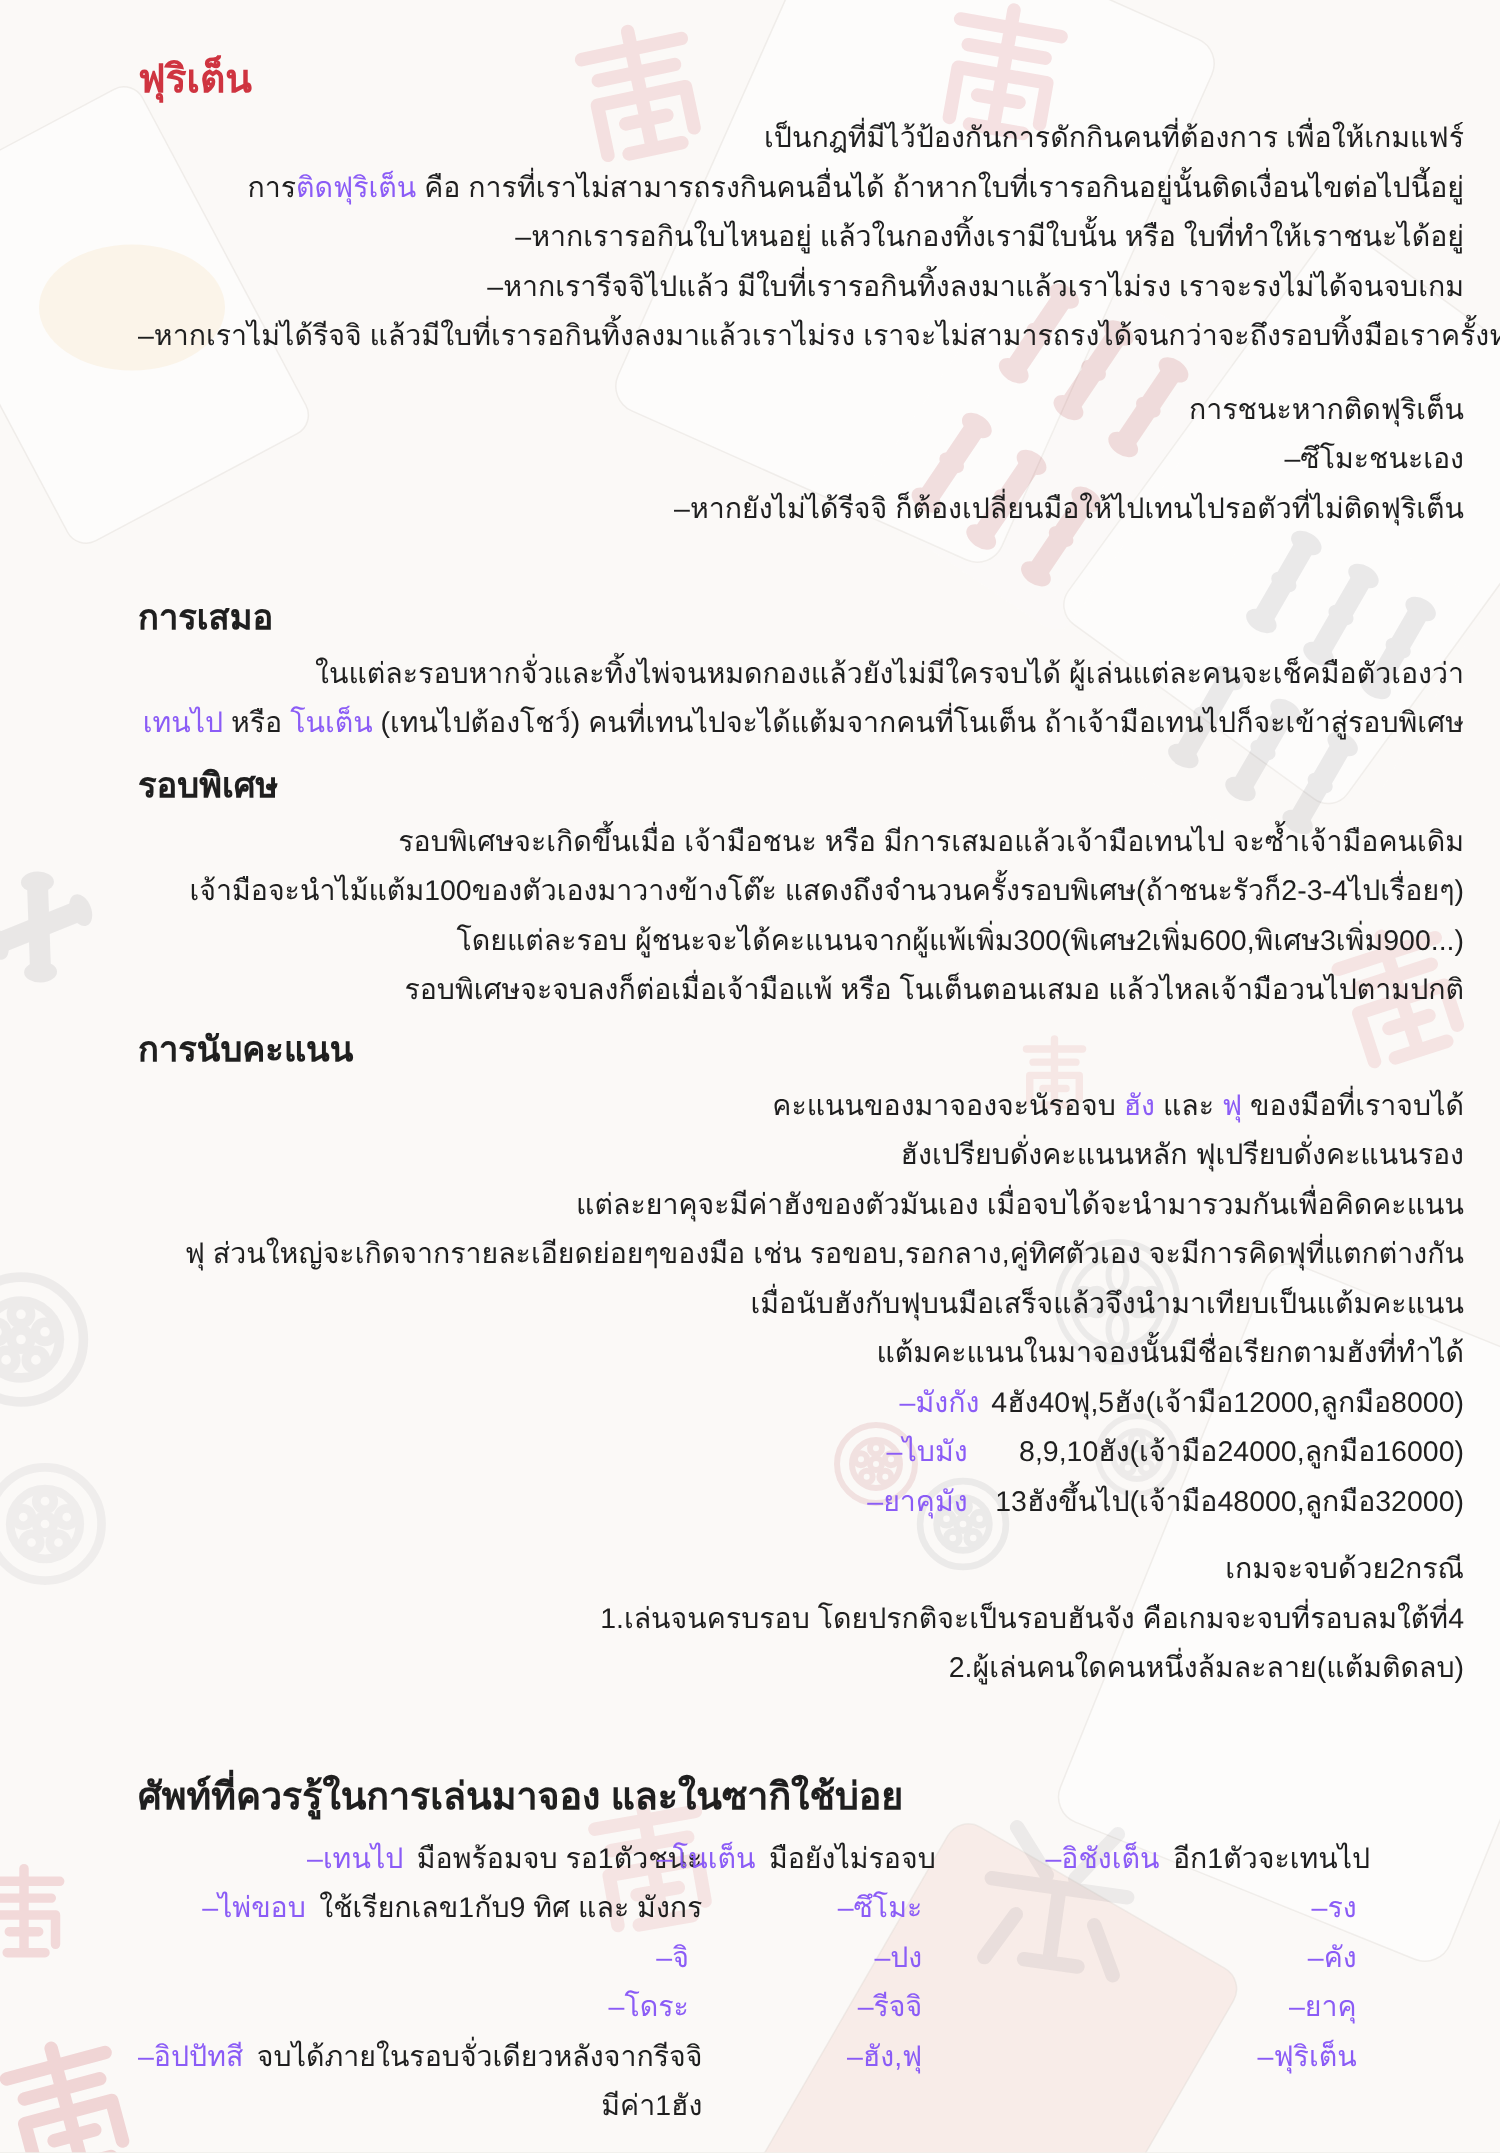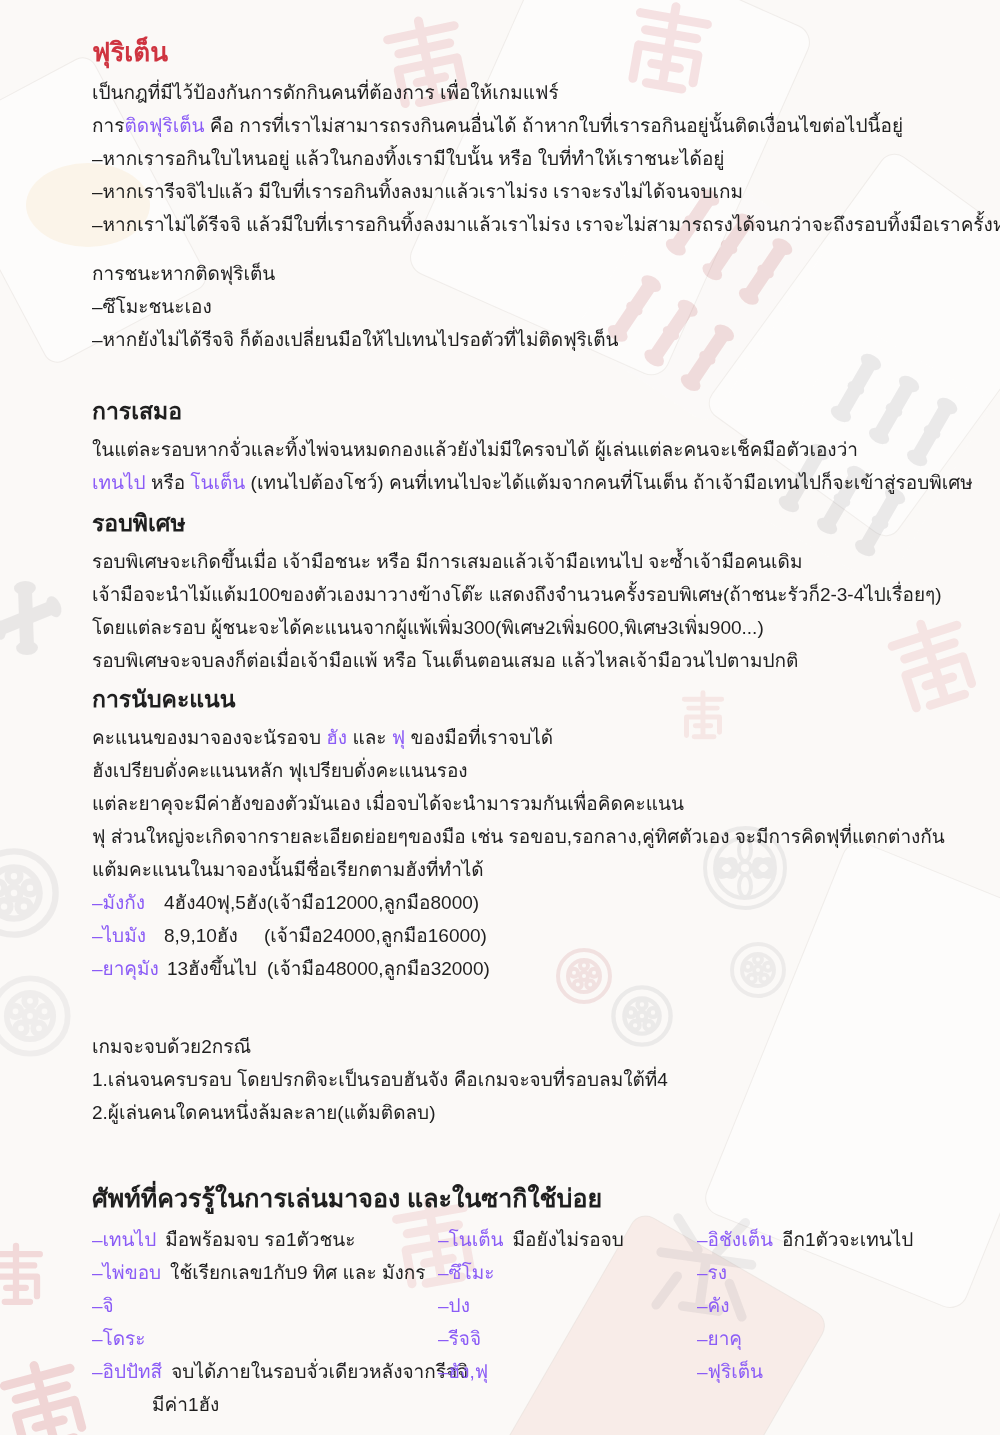--- a/index.html
+++ b/index.html
@@ -4,21 +4,21 @@
 <style>
   html,body{margin:0;padding:0;background:#e9e7e4;}
   .page{
     position:relative;width:1000px;height:1435px;margin:0 auto;
     background:#fbf9f7;overflow:hidden;
     font-family:"Liberation Sans","DejaVu Sans",sans-serif;
     color:#1f1f1f;font-size:19px;
   }
   .wm{position:absolute;left:0;top:0;z-index:0;pointer-events:none;}
   .block{position:absolute;left:68px;right:24px;z-index:1;margin-left:24px;}
-  .line{margin:0;line-height:33px;white-space:nowrap;}
+  .line{margin:0;line-height:33px;white-space:nowrap;text-align:right;}
   .h-red{color:#cf3440;font-size:26px;font-weight:bold;margin:0 0 8px 0;line-height:32px;}
   .h2{font-size:23px;font-weight:bold;margin:0 0 7px 0;line-height:30px;}
   .h2big{font-size:25px;font-weight:bold;margin:0 0 9px 0;line-height:32px;}
   .red{color:#8b5cf6;}
   .gap{height:16px;}
   
   .tiers{position:relative;}
   .tcol-right{position:absolute;left:437px;top:0;}
   .tname{display:inline-block;min-width:64px;margin-right:8px;}
   .than{display:inline-block;min-width:100px;}
@@ -145,20 +145,21 @@
     <p class="line">โดยแต่ละรอบ ผู้ชนะจะได้คะแนนจากผู้แพ้เพิ่ม300(พิเศษ2เพิ่ม600,พิเศษ3เพิ่ม900...)</p>
     <p class="line">รอบพิเศษจะจบลงก็ต่อเมื่อเจ้ามือแพ้ หรือ โนเต็นตอนเสมอ แล้วไหลเจ้ามือวนไปตามปกติ</p>
   </section>
 
   <section class="block" style="top:684px">
     <h2 class="h2">การนับคะแนน</h2>
     <p class="line"><span>คะแนนของมาจองจะนัรอจบ </span><span class="red">ฮัง</span><span> และ </span><span class="red">ฟุ</span><span> ของมือที่เราจบได้</span></p>
     <p class="line">ฮังเปรียบดั่งคะแนนหลัก ฟุเปรียบดั่งคะแนนรอง</p>
     <p class="line">แต่ละยาคุจะมีค่าฮังของตัวมันเอง เมื่อจบได้จะนำมารวมกันเพื่อคิดคะแนน</p>
     <p class="line">ฟุ ส่วนใหญ่จะเกิดจากรายละเอียดย่อยๆของมือ เช่น รอขอบ,รอกลาง,คู่ทิศตัวเอง จะมีการคิดฟุที่แตกต่างกัน</p>
+    <p class="line">เมื่อนับฮังกับฟุบนมือเสร็จแล้วจึงนำมาเทียบเป็นแต้มคะแนน</p>
     <p class="line">แต้มคะแนนในมาจองนั้นมีชื่อเรียกตามฮังที่ทำได้</p>
 
     <div class="tiers">
       <div>
         <p class="line"><span class="red tname">–มังกัง</span><span class="than">4ฮัง40ฟุ,5ฮัง</span><span>(เจ้ามือ12000,ลูกมือ8000)</span></p>
         <p class="line"><span class="red tname">–ไบมัง</span><span class="than">8,9,10ฮัง</span><span>(เจ้ามือ24000,ลูกมือ16000)</span></p>
         <p class="line"><span class="red tname">–ยาคุมัง</span><span class="than">13ฮังขึ้นไป</span><span>(เจ้ามือ48000,ลูกมือ32000)</span></p>
       </div>
       <div class="tcol-right">
       </div>

